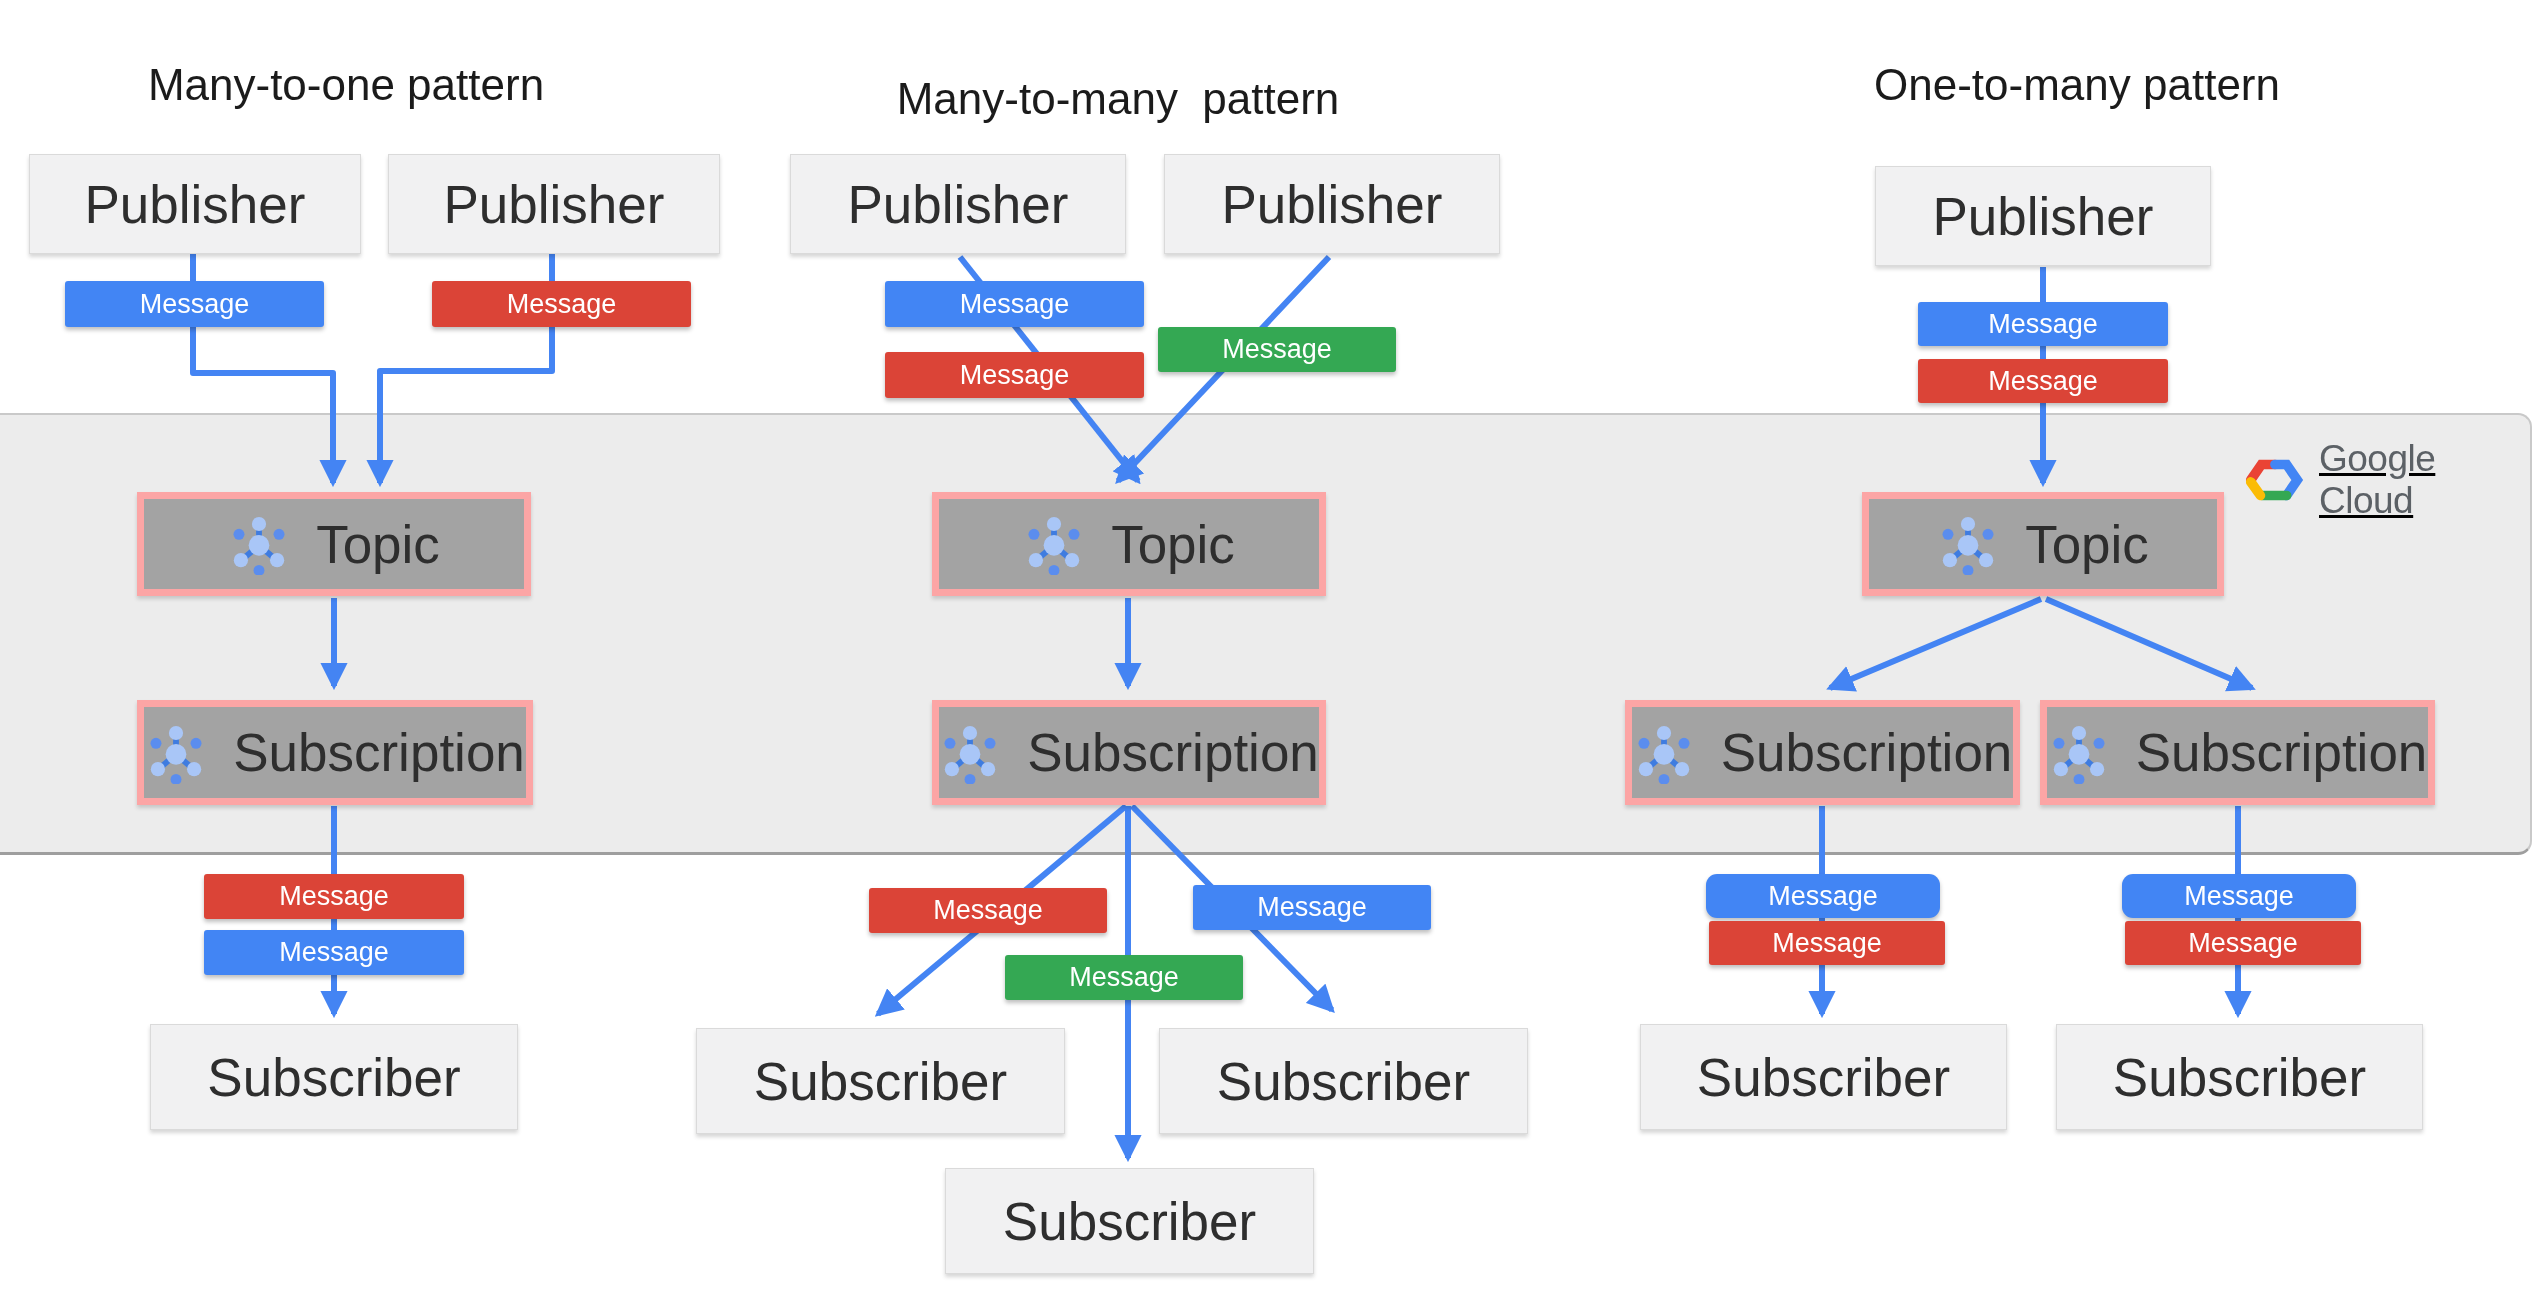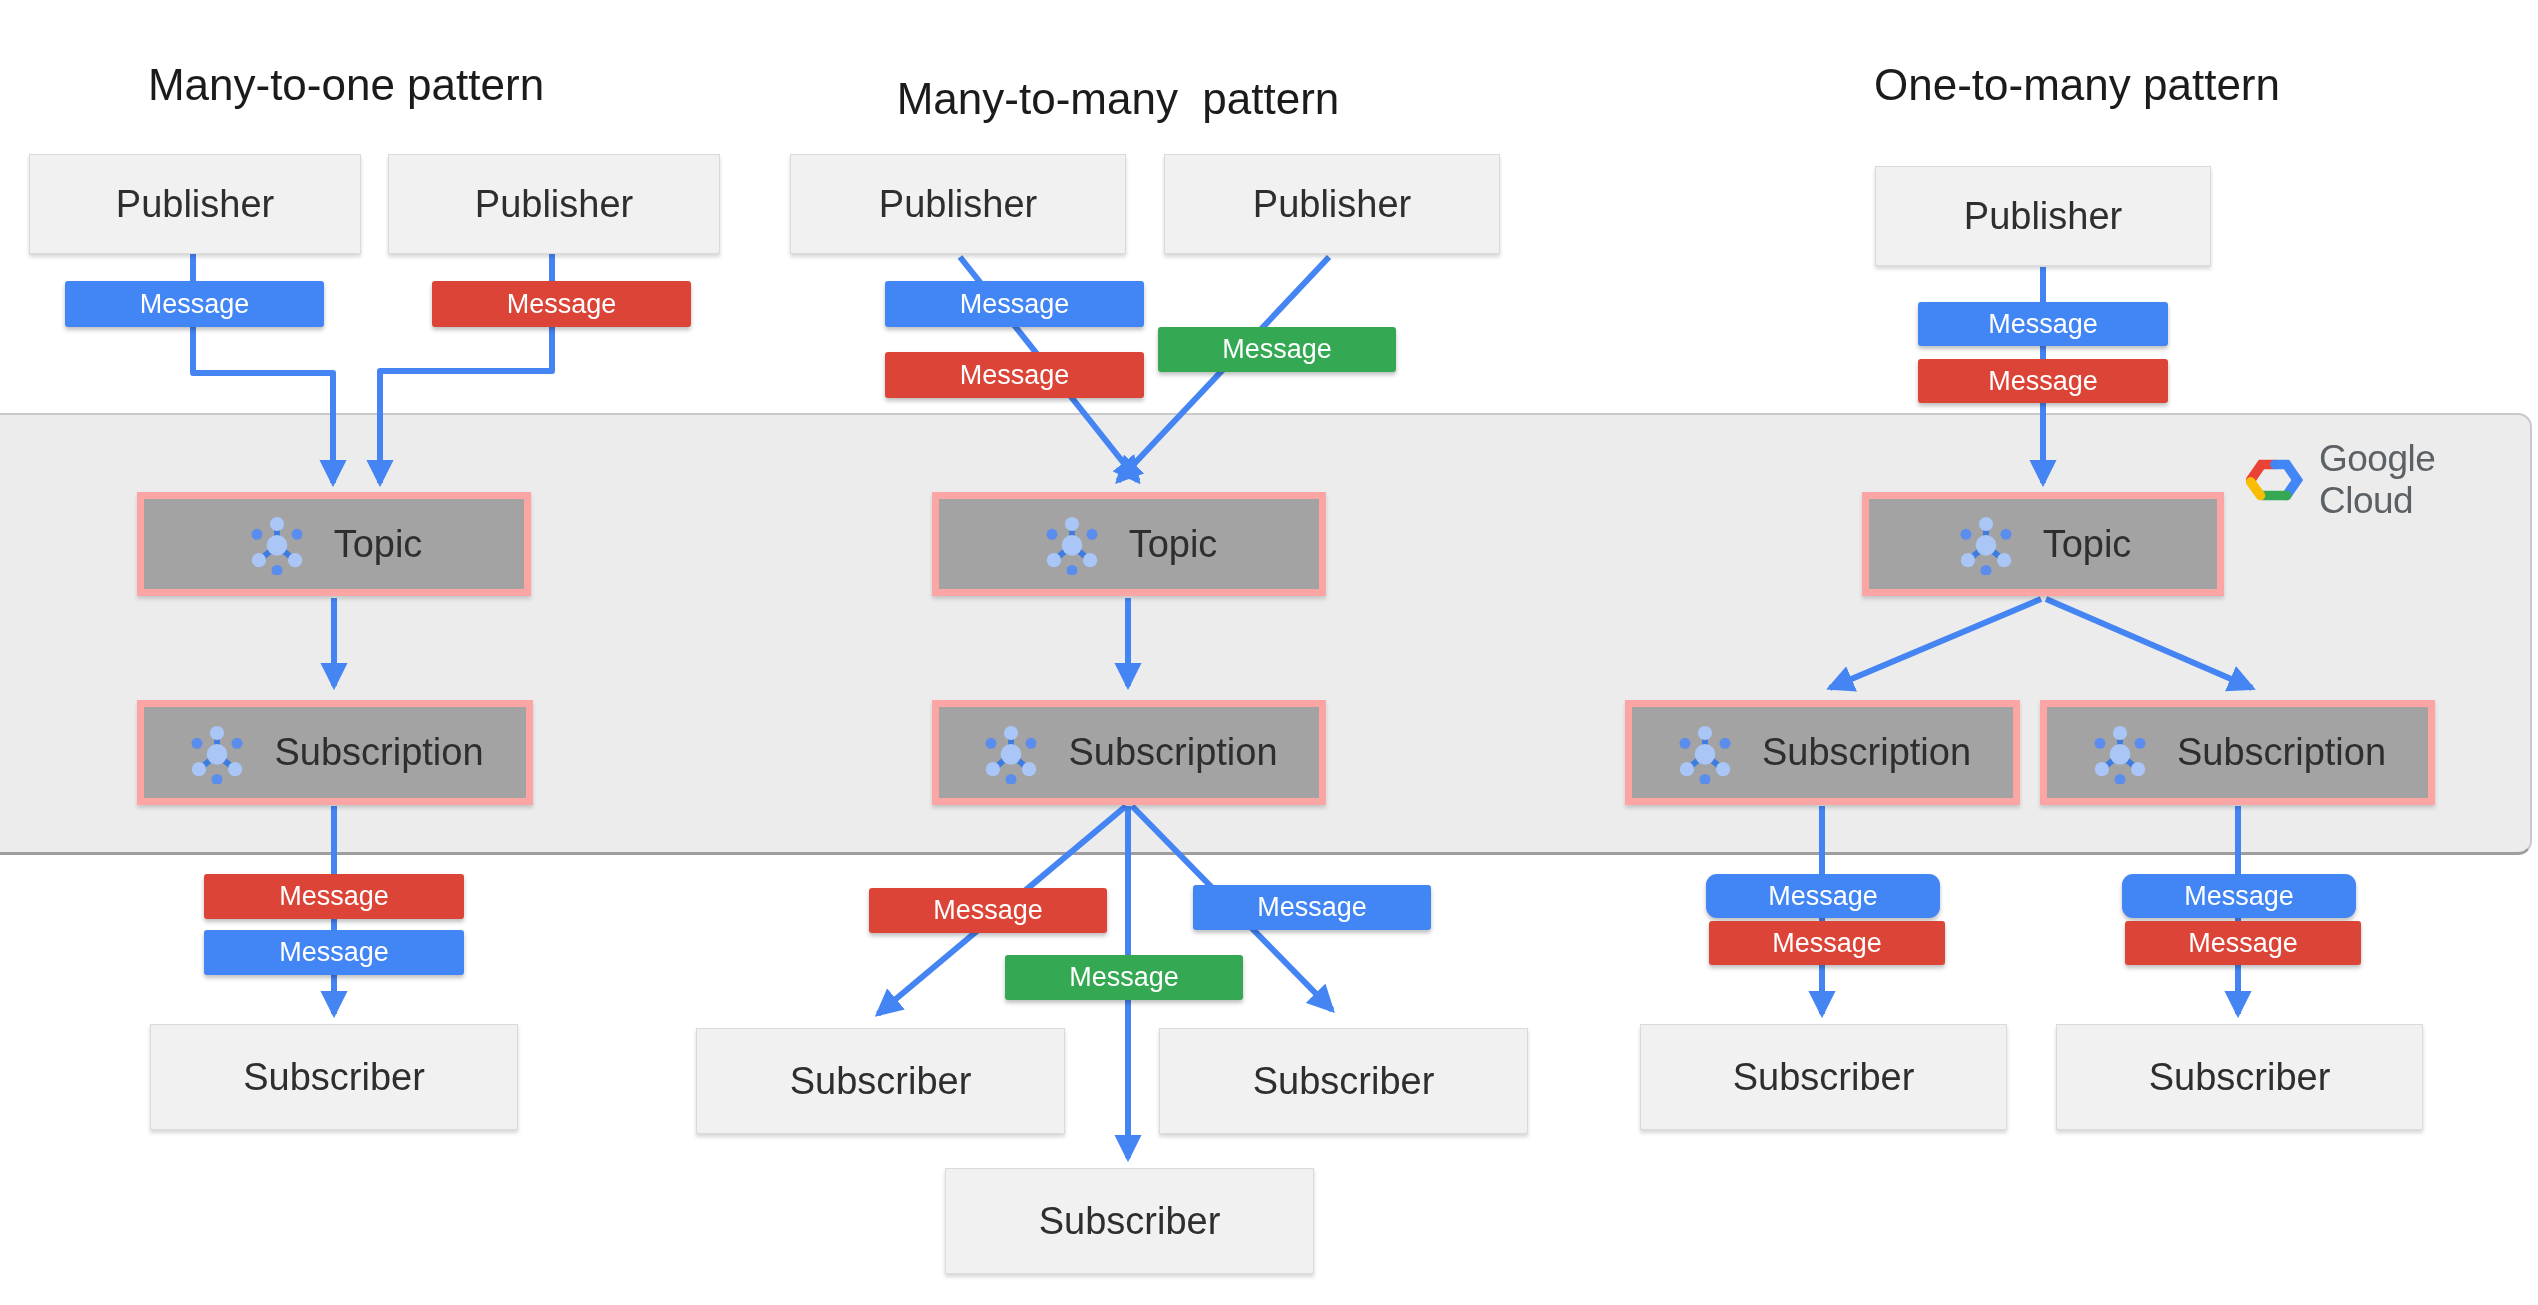--- a/index.html
+++ b/index.html
@@ -13,33 +13,33 @@
     border-bottom:3px solid #9E9E9E;
     border-radius:0 14px 14px 0;
   }
   .connectors{position:absolute;left:0;top:0;pointer-events:none;}
   .title{
     position:absolute;font-size:44px;color:#1B1B1B;text-align:center;
     white-space:pre;width:700px;
   }
   .box{
     position:absolute;box-sizing:border-box;display:flex;align-items:center;
-    justify-content:center;gap:26px;font-size:38px;color:#2E2E2E;
+    justify-content:center;gap:26px;font-size:53px;color:#2E2E2E;
     box-shadow:0 3px 4px rgba(0,0,0,0.16);
   }
   .box.gray{background:#F1F1F2;border:1px solid #DADADA;}
   .box.white{background:#a3a3a3;border:7px solid #fca5a5;}
   .psicon{width:62px;height:62px;flex:0 0 auto;}
   .badge{
     position:absolute;box-sizing:border-box;display:flex;align-items:center;
     justify-content:center;color:#FFFFFF;font-size:27px;
     box-shadow:0 3px 4px rgba(0,0,0,0.25);border-radius:3px;
   }
   .badge.rounded{border-radius:11px;}
-  .logo{position:absolute;display:flex;align-items:center;gap:14px;}
+  .logo{position:absolute;display:flex;align-items:center;gap:14px;text-decoration:underline;}
   .logo .cloudicon{width:62px;height:48px;flex:0 0 auto;}
   .logo .logotext{font-size:37px;color:#5C6166;letter-spacing:-0.5px;}
 </style>
 </head>
 <body>
 
 <div class="stage" id="stage" style="width: 2538px; height: 1305px;">
     <div class="band" style="left: 0px; top: 413px; width: 2532px; height: 442px; background: rgb(236, 236, 236);"></div>
     <svg class="connectors" width="2538" height="1305">
       <defs>

